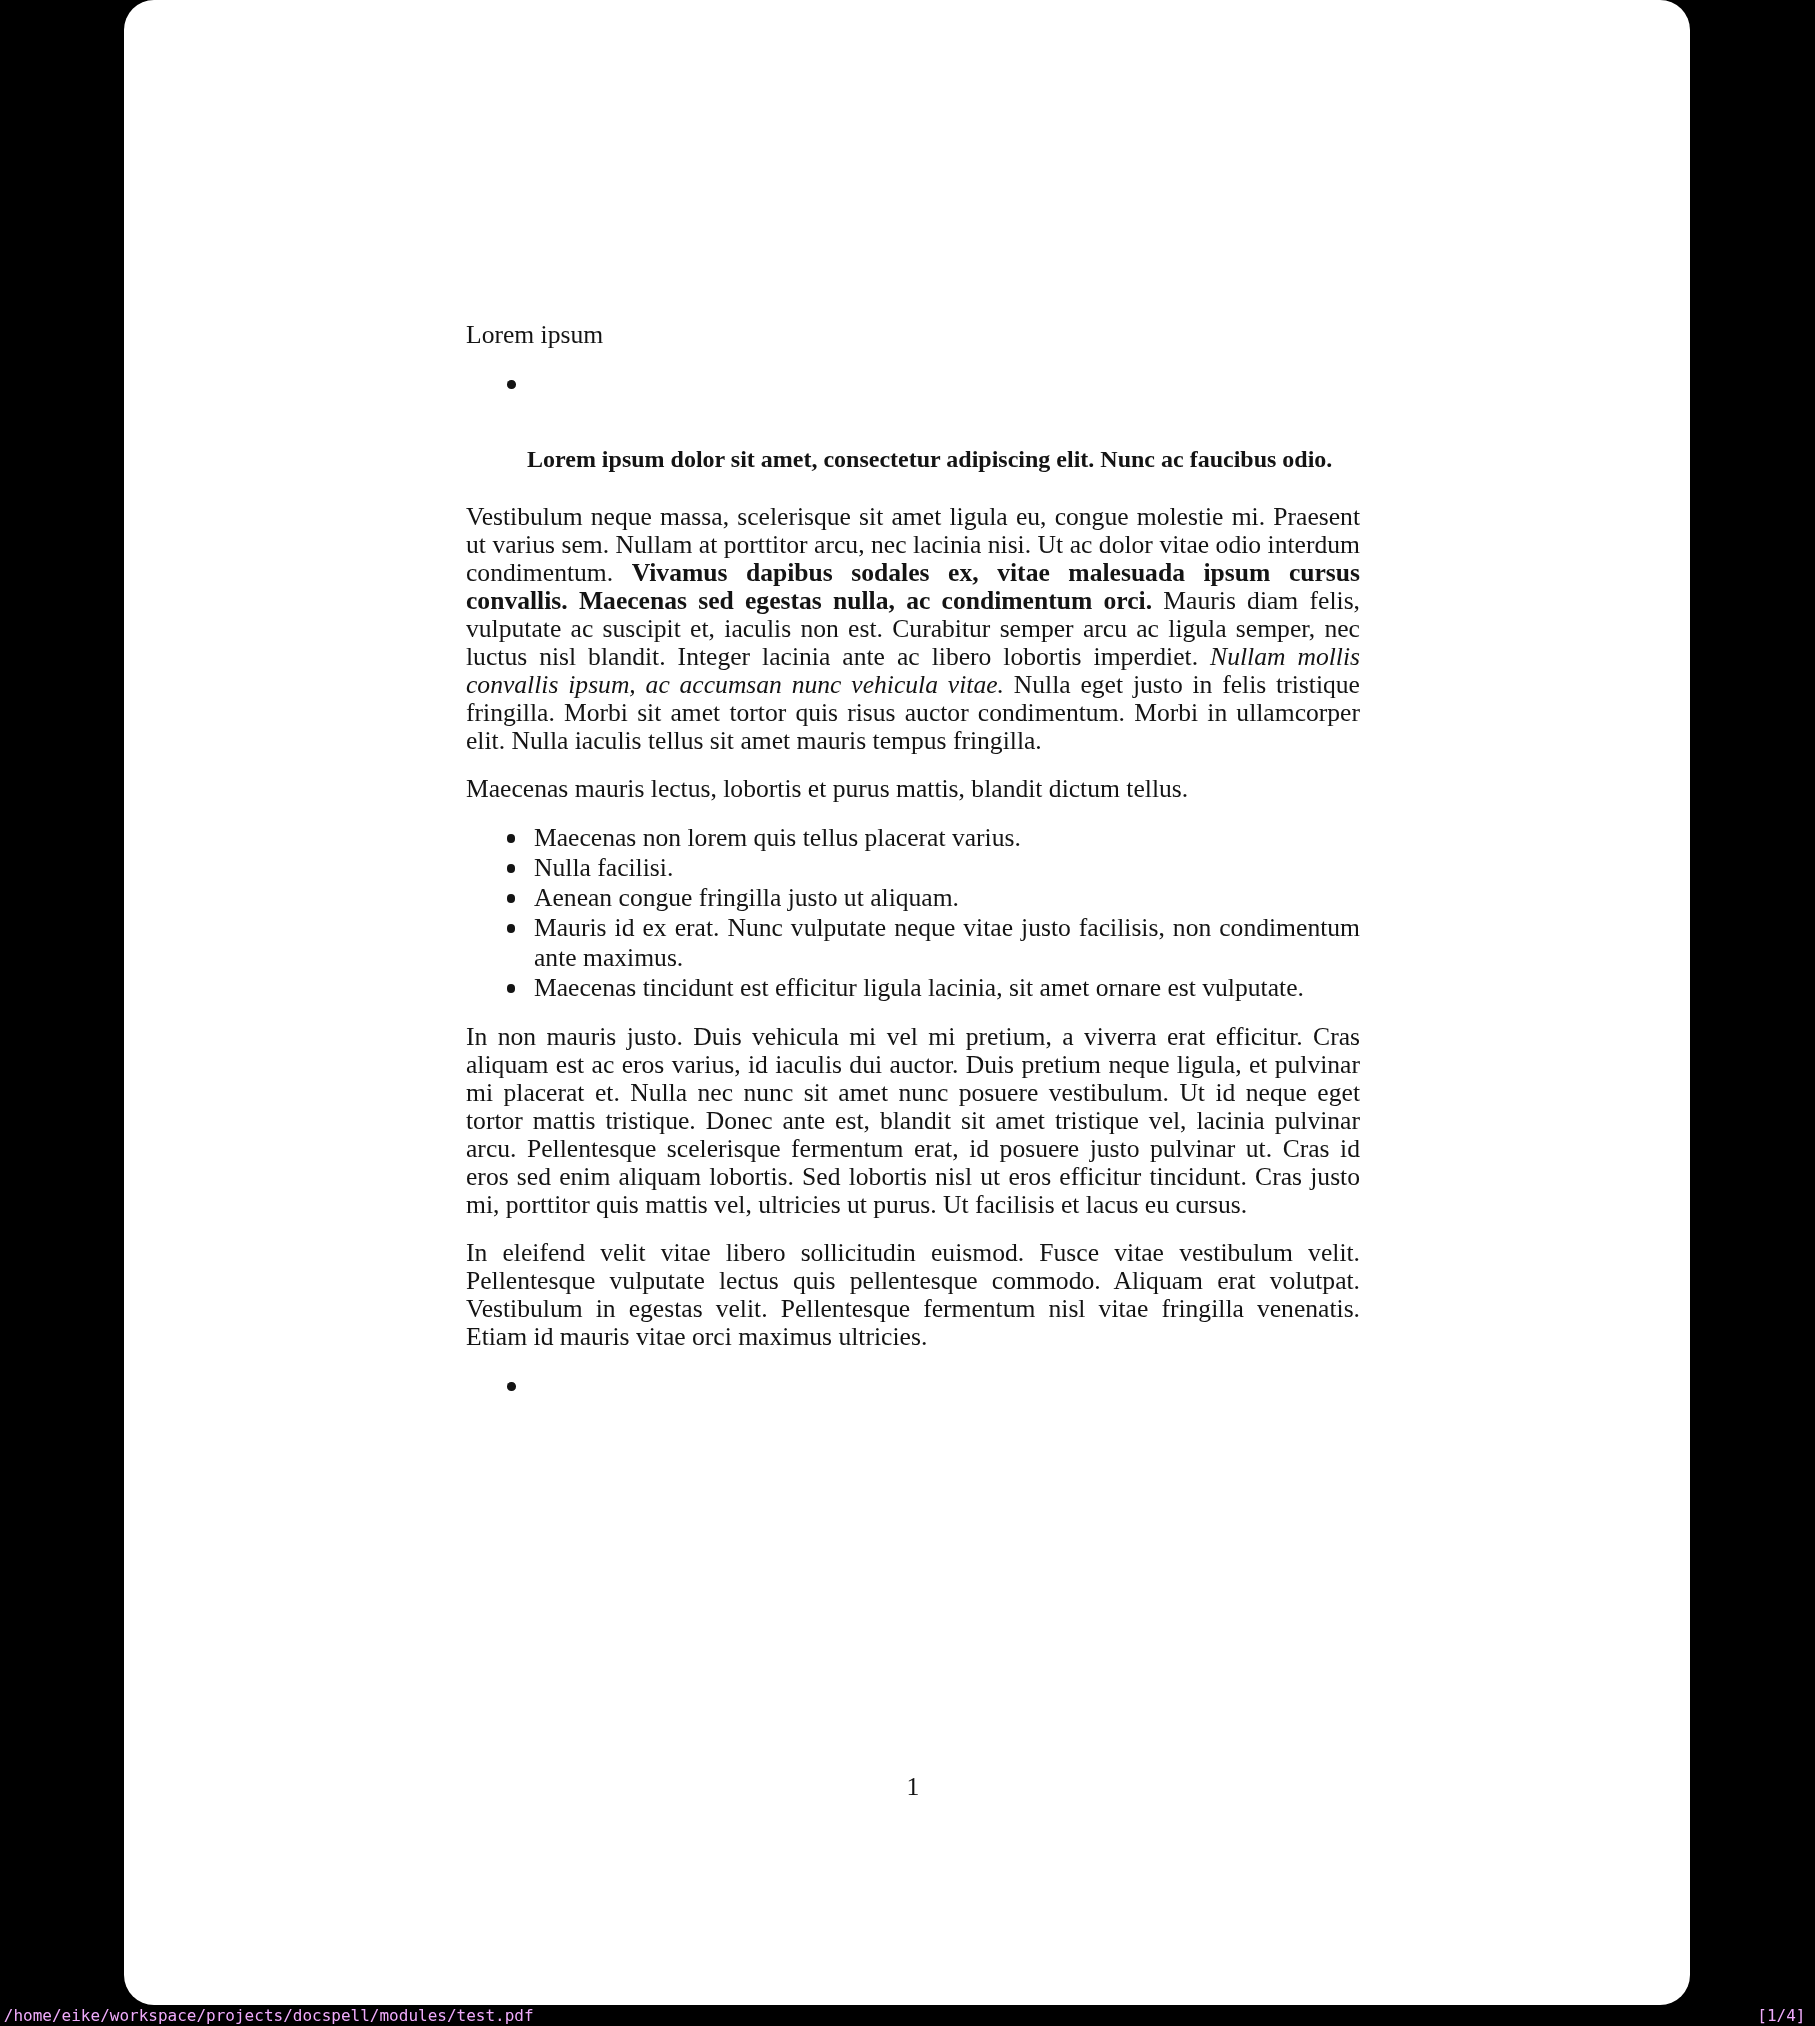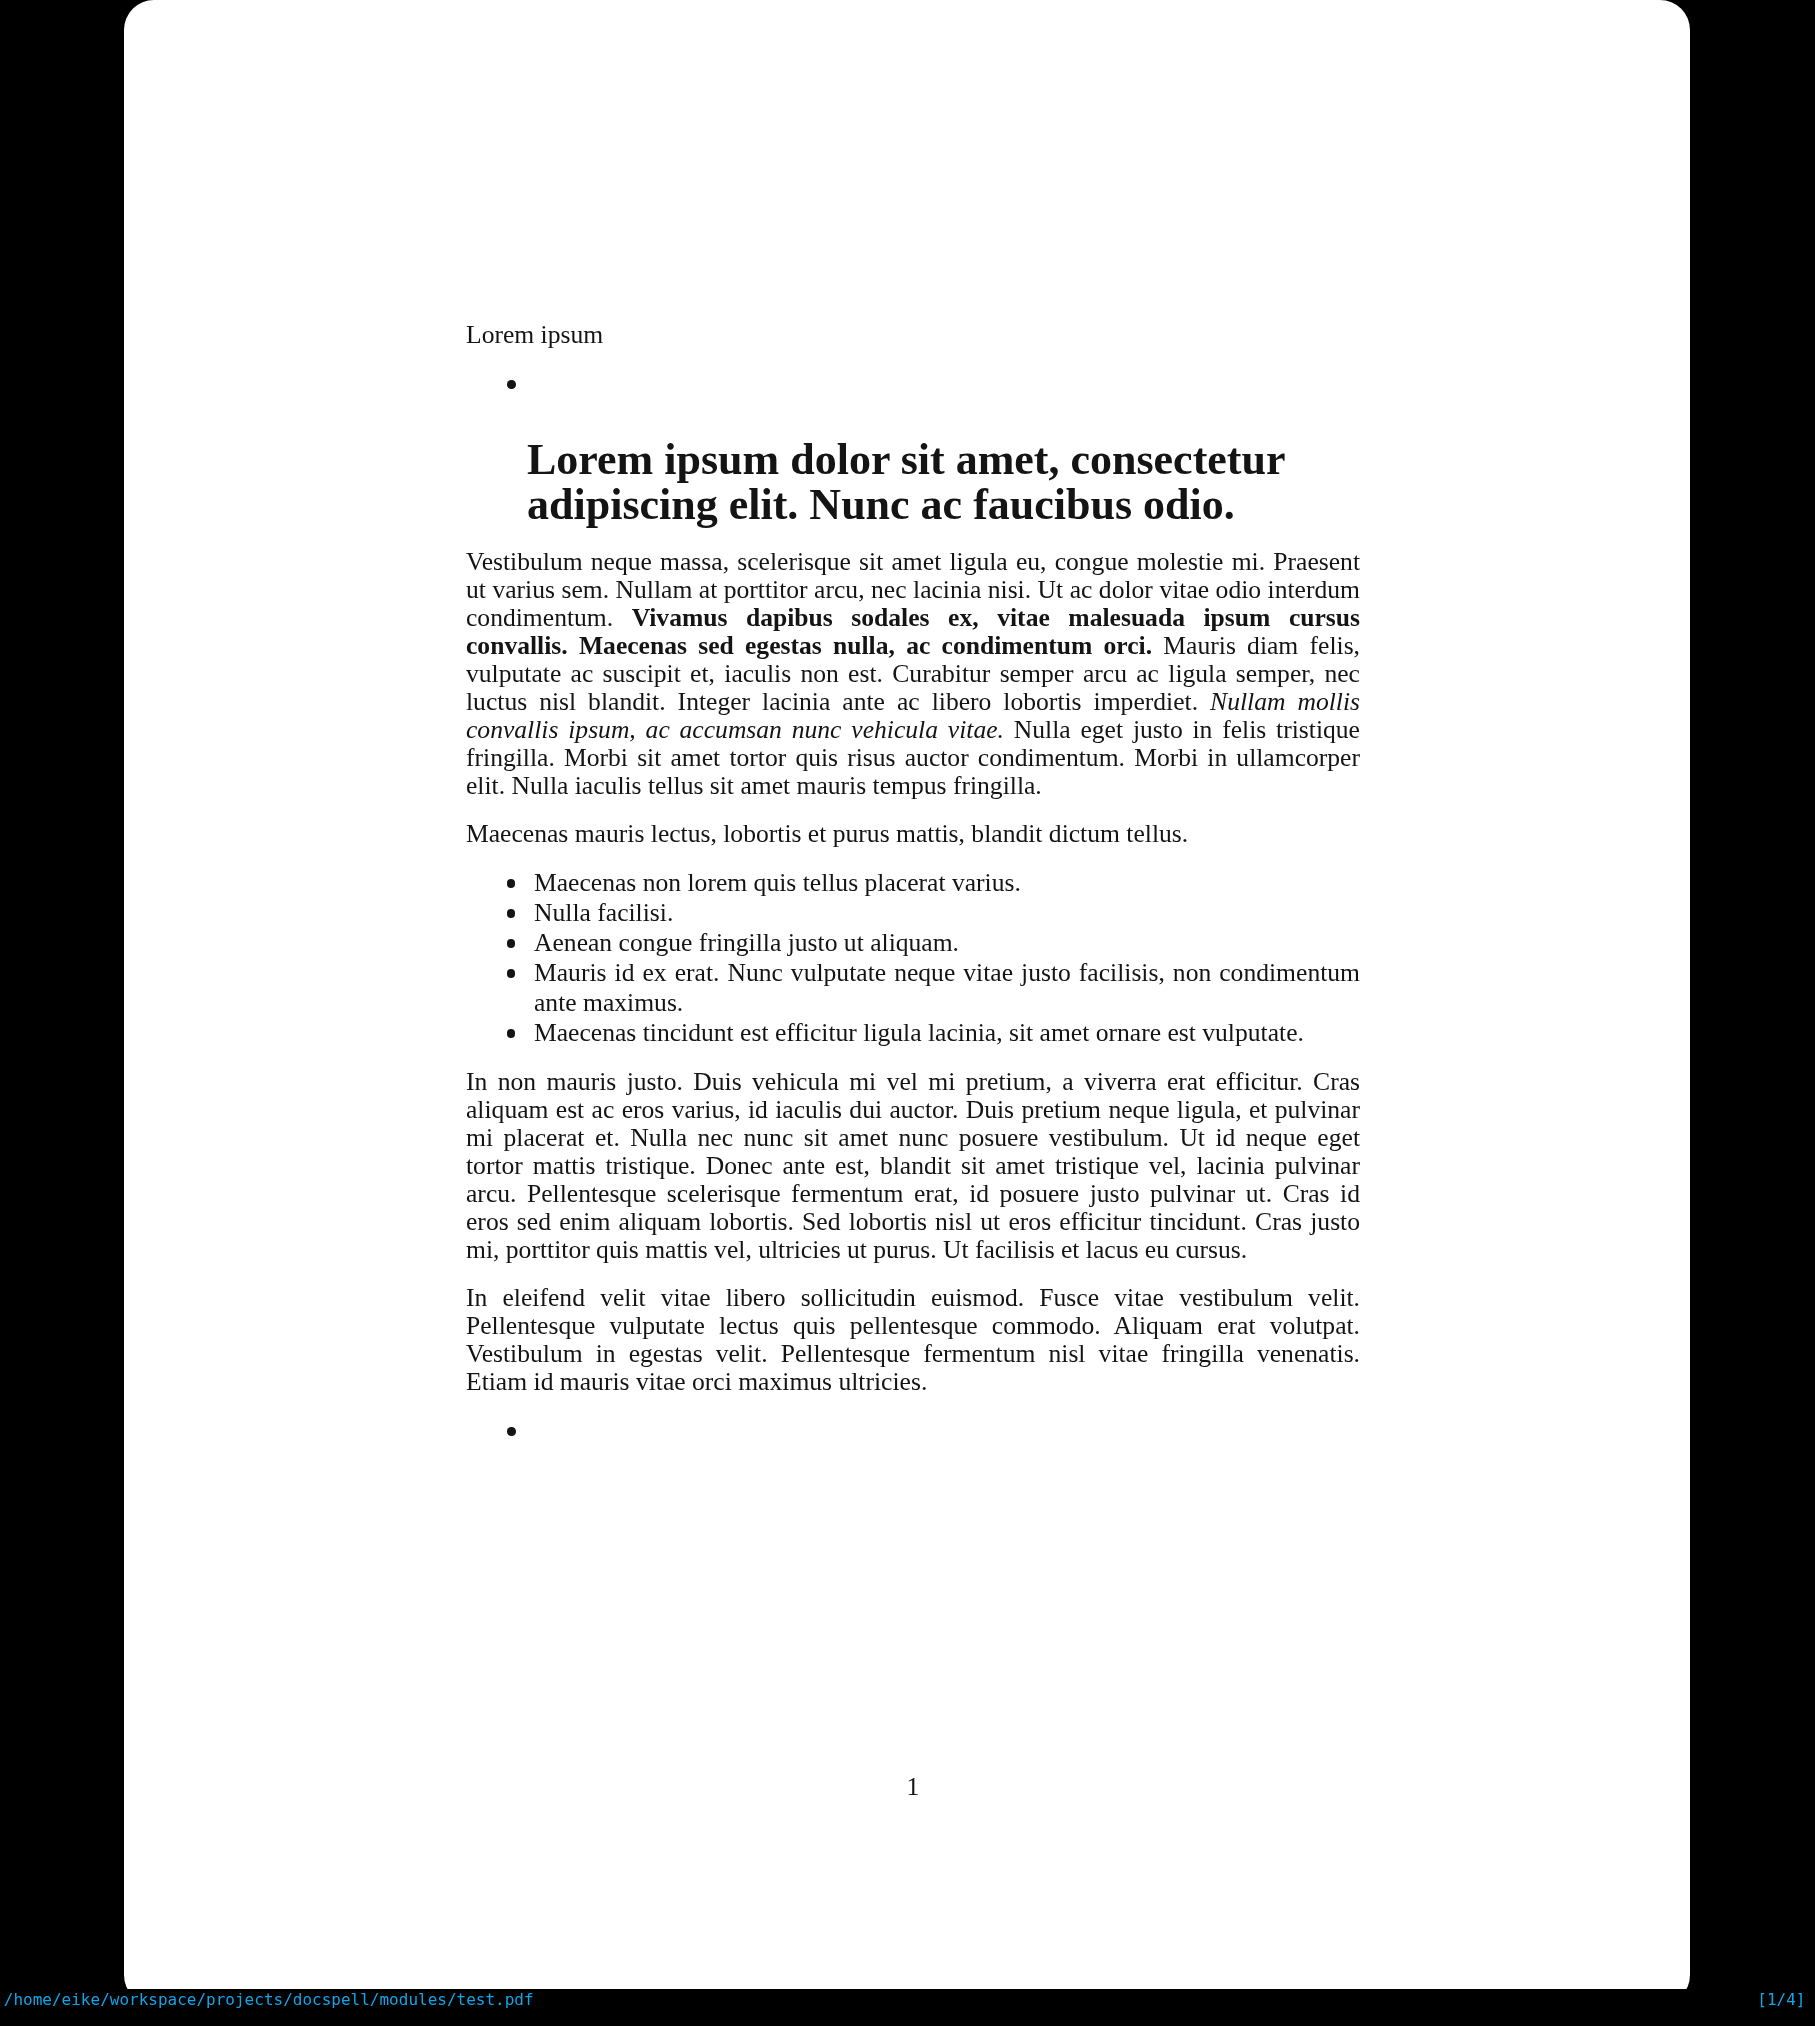--- a/index.html
+++ b/index.html
@@ -29,21 +29,21 @@
   .intro { margin: 320px 0 0 0; line-height: 29px; }
   .empty-item { position: relative; height: 29px; margin-top: 21px; }
   .empty-item .dot {
     position: absolute; left: 41px; top: 10.4px;
     width: 8.5px; height: 8.5px; border-radius: 50%;
     background: #141414; display: block;
   }
   .heading {
     margin: 38px 0 0 61px;
     width: 834px;
-    font-size: 44px;
+    font-size: 24px;
     line-height: 45px;
     font-weight: bold;
     color: #141414;
   }
   .para { margin: 20px 0 0 0; }
   .para.first-after-heading { margin-top: 21px; }
   .justify { text-align: justify; }
   .seg-bold { font-weight: bold; }
   .seg-italic { font-style: italic; }
   .bullets {
@@ -67,24 +67,24 @@
   .folio {
     position: absolute;
     left: 342px; top: 1772px;
     width: 894px;
     text-align: center;
     font-size: 25.6px;
     color: #141414;
   }
   .statusbar {
     position: absolute;
-    left: 0; bottom: 16px;
+    left: 0; bottom: 0;
     width: 100%; height: 21px;
     background: #000000;
-    color: #0ea5e9;
+    color: #f0abfc;
     font-family: "DejaVu Sans Mono", monospace;
     font-size: 16px;
     line-height: 21px;
     display: flex;
     justify-content: space-between;
     align-items: flex-start;
     padding: 0 9.5px 0 3.8px;
     box-sizing: border-box;
     white-space: nowrap;
   }

